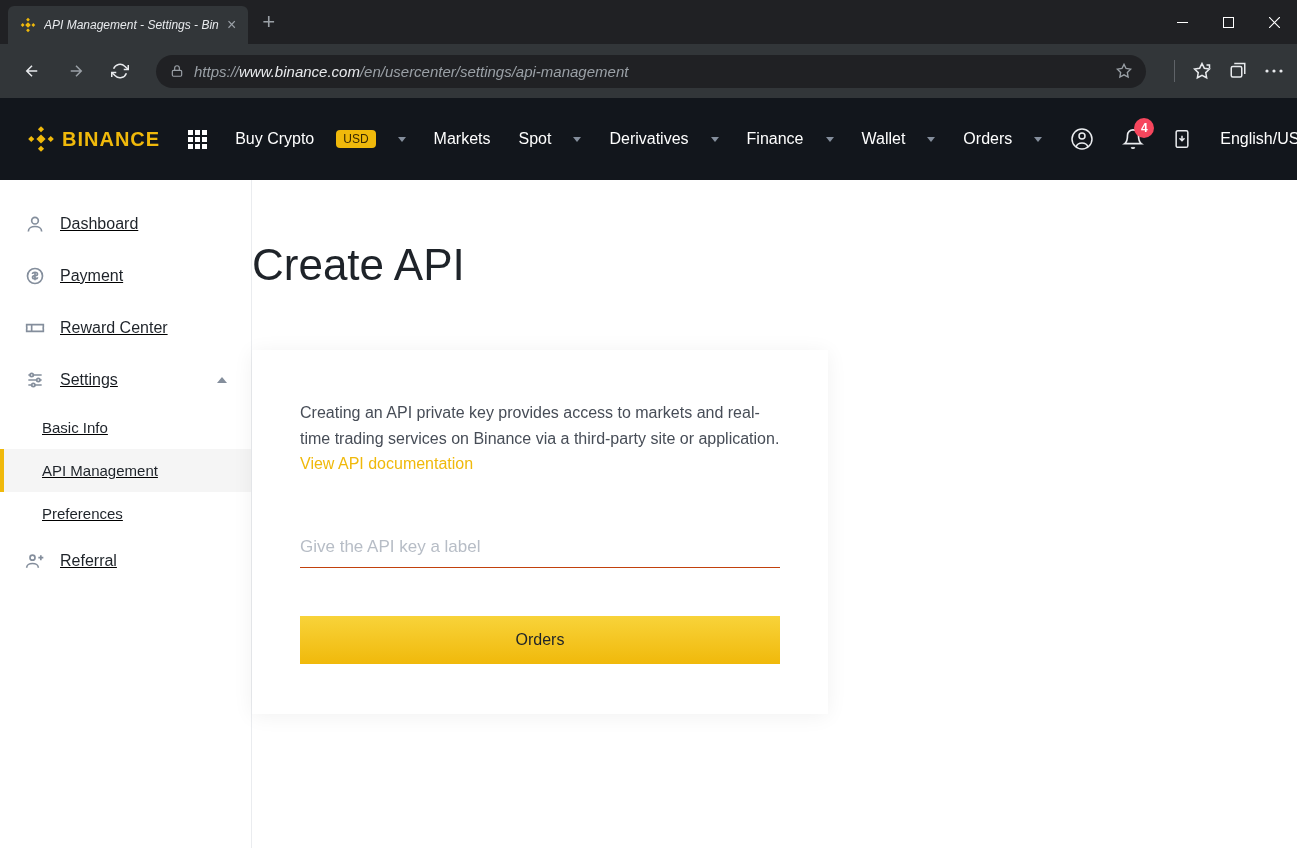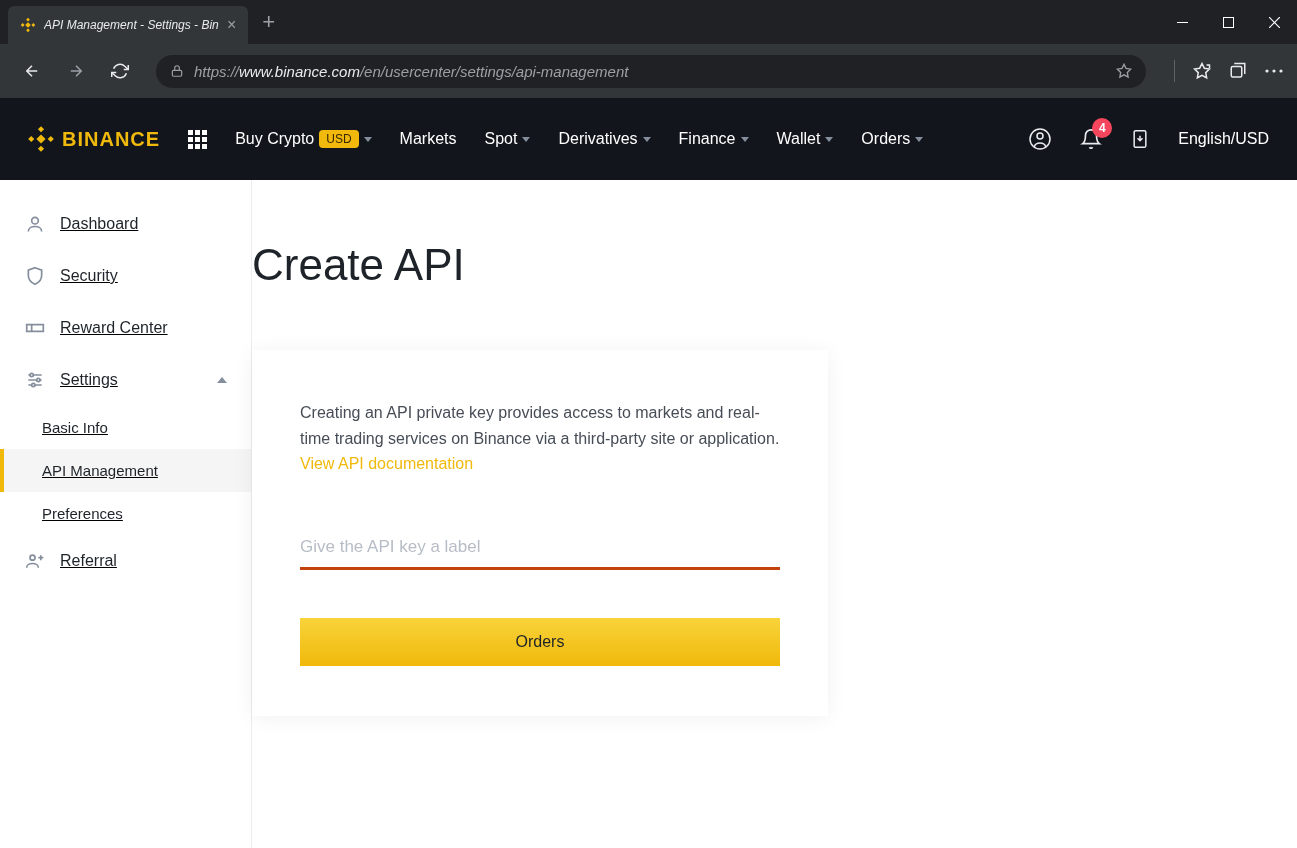--- a/index.html
+++ b/index.html
@@ -27,21 +27,21 @@
 .toolbar-right { display: flex; align-items: center; gap: 18px; margin-left: 10px; }
 .toolbar-icon { color: #e8eaed; cursor: pointer; }
 .divider { width: 1px; height: 22px; background: #5f6368; }
 
 
 .site-header { background: #12161c; height: 82px; display: flex; align-items: center; padding: 0 28px; gap: 28px; color: #fff; }
 .logo { display: flex; align-items: center; gap: 8px; }
 .logo-text { color: #f0b90b; font-weight: 700; font-size: 20px; letter-spacing: 1px; }
 .grid-icon { display: grid; grid-template-columns: repeat(3, 5px); grid-template-rows: repeat(3, 5px); gap: 2px; cursor: pointer; }
 .grid-icon span { background: #fff; width: 5px; height: 5px; }
-.nav-item { display: flex; align-items: center; gap: 5px; font-size: 16px; cursor: pointer; white-space: nowrap; }
+.nav-item { display: flex; align-items: center; gap: 22px; font-size: 16px; cursor: pointer; white-space: nowrap; }
 .usd-badge { background: #f0b90b; color: #3a2901; font-size: 12px; font-weight: 400; padding: 2px 7px; border-radius: 4px; }
 .caret { width: 0; height: 0; border-left: 4px solid transparent; border-right: 4px solid transparent; border-top: 5px solid #848e9c; }
 .header-right { margin-left: auto; display: flex; align-items: center; gap: 28px; }
 .header-icon { cursor: pointer; position: relative; }
 .badge { position: absolute; top: -10px; right: -10px; background: #f6465d; color: #fff; border-radius: 50%; width: 20px; height: 20px; font-size: 12px; display: flex; align-items: center; justify-content: center; font-weight: 600; }
 
 
 .main { display: flex; height: calc(848px - 44px - 54px - 82px); }
 .sidebar { width: 252px; background: #fff; border-right: 1px solid #eaecef; padding-top: 18px; text-decoration: underline; }
 .side-item { display: flex; align-items: center; gap: 14px; padding: 16px 24px; color: #1e2329; font-size: 16px; cursor: pointer; }
@@ -49,21 +49,21 @@
 .side-item .chev { margin-left: auto; }
 .sub-item { padding: 13px 24px 13px 42px; font-size: 15px; color: #1e2329; cursor: pointer; }
 .sub-item.active { background: #f5f5f5; border-left: 4px solid #f0b90b; padding-left: 38px; }
 
 
 .content { flex: 1; display: flex; flex-direction: column; align-items: flex-start; padding-top: 60px; }
 .page-title { font-size: 44px; color: #1e2329; font-weight: 400; margin-bottom: 60px; }
 .card { width: 576px; background: #fff; box-shadow: 0 2px 20px rgba(0,0,0,0.06); padding: 50px 48px; }
 .card-text { color: #474d57; font-size: 16px; line-height: 1.6; margin-bottom: 50px; }
 .card-text a { color: #f0b90b; text-decoration: none; cursor: pointer; }
-.label-input { width: 100%; border: none; border-bottom: 3px solid #c2410c; padding: 10px 0; font-size: 17px; color: #737373; outline: none; margin-bottom: 48px; }
+.label-input { width: 100%; border: none; border-bottom: 1px solid #c2410c; padding: 10px 0; font-size: 17px; color: #737373; outline: none; margin-bottom: 48px; }
 .label-input::placeholder { color: #b7bdc6; }
 .create-btn { width: 100%; background: linear-gradient(180deg, #f8d33a 0%, #f0b90b 100%); border: none; padding: 15px; font-size: 16px; color: #1e2329; cursor: pointer; font-weight: 500; }
 
 svg { display: block; }
 </style>
 </head>
 <body>
 
 <div class="browser-chrome">
   <div class="tab-bar">
@@ -243,24 +243,25 @@
           <svg width="20" height="20" viewBox="0 0 24 24" fill="none" stroke="currentColor" stroke-width="2">
             <circle cx="12" cy="8" r="4"></circle>
             <path d="M4 21c0-4 4-6 8-6s8 2 8 6"></path>
           </svg>
         </span>
       <span>Dashboard</span>
     </div>
     <div class="side-item">
       <span class="side-icon">
           <svg width="20" height="20" viewBox="0 0 24 24" fill="none" stroke="currentColor" stroke-width="2">
-            <path d="M12 2l8 3v6c0 5-3.5 9-8 11-4.5-2-8-6-8-11V5l8-3z"></path>
-          </svg>
-        </span>
-      <span>Security</span>
+            <circle cx="12" cy="12" r="9"></circle>
+            <path d="M12 7v10M9 9.5c0-1 1-2 3-2s3 1 3 2-1 2-3 2-3 1-3 2 1 2 3 2 3-1 3-2"></path>
+          </svg>
+        </span>
+      <span>Payment</span>
     </div>
     <div class="side-item">
       <span class="side-icon">
           <svg width="22" height="20" viewBox="0 0 24 24" fill="none" stroke="currentColor" stroke-width="2">
             <path d="M2 8h20v3a2 2 0 000 2v3H2v-3a2 2 0 000-2V8z"></path>
             <path d="M8 8v8"></path>
           </svg>
         </span>
       <span>Reward Center</span>
     </div>

